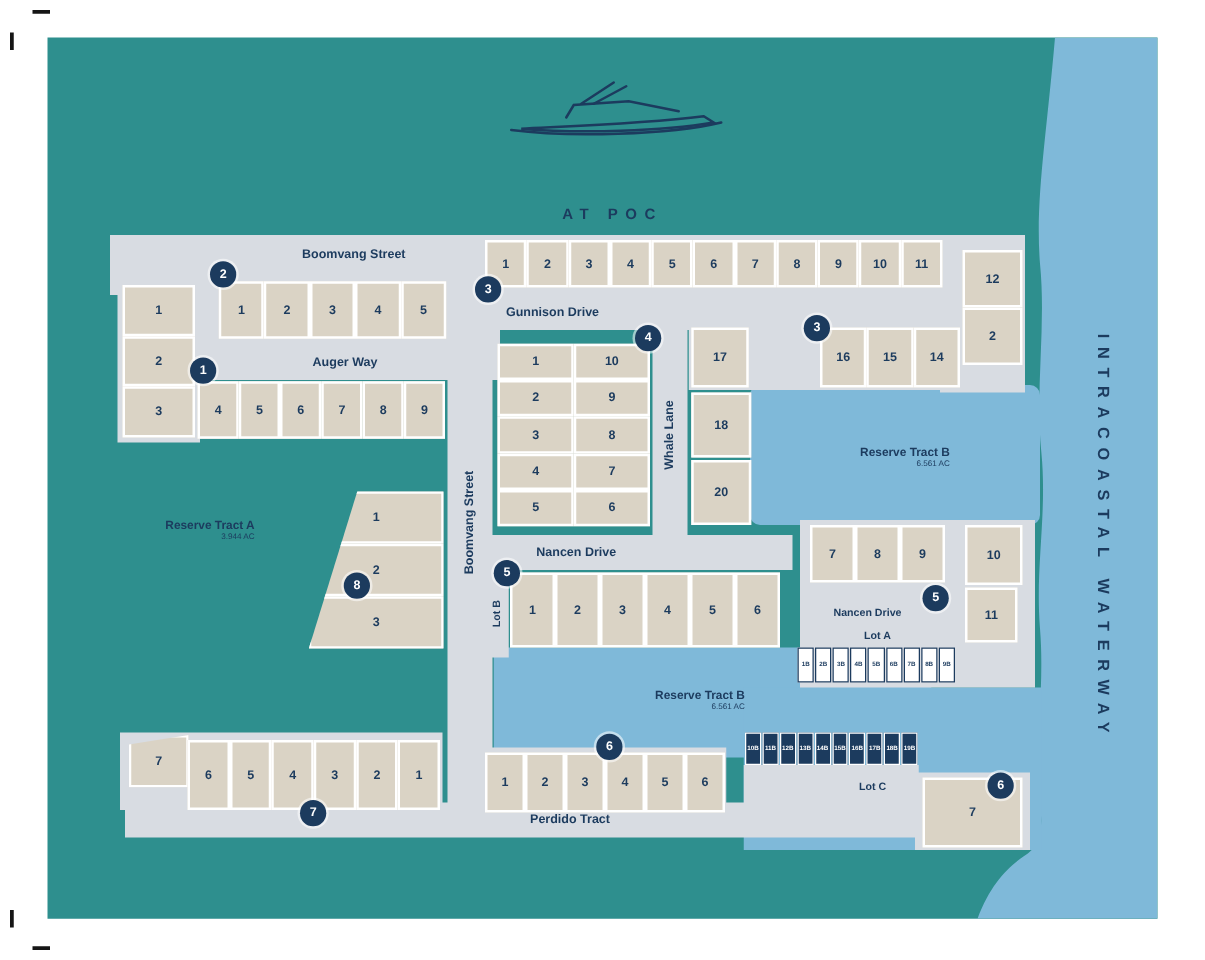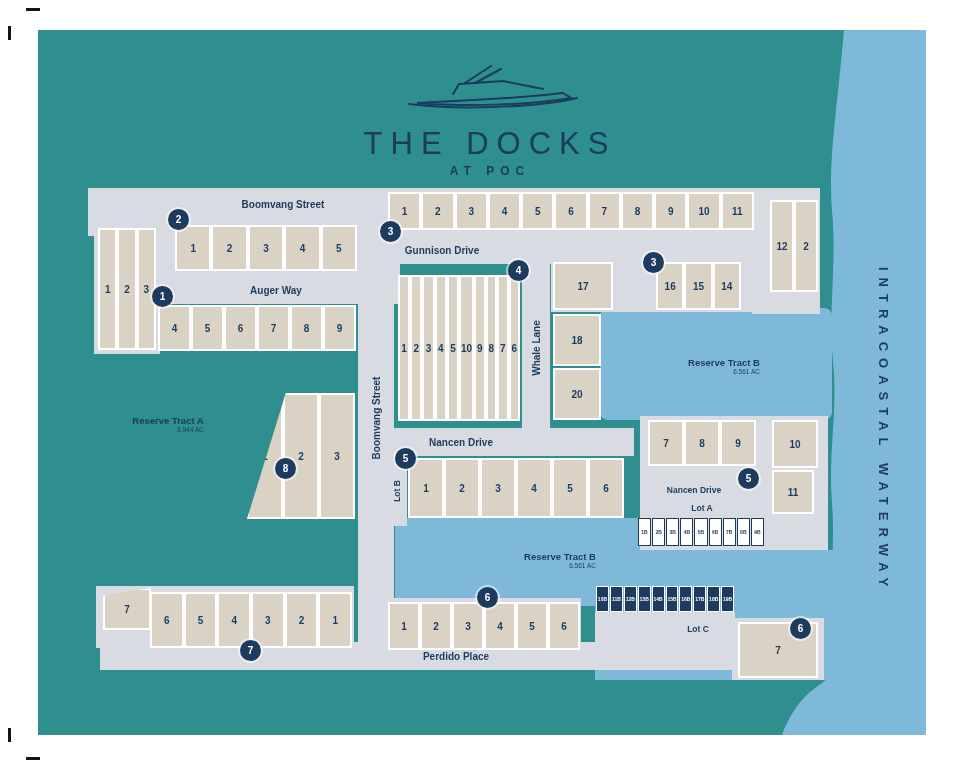--- a/index.html
+++ b/index.html
@@ -6,21 +6,21 @@
     --teal:#2E8F8E; --water:#7FB9D9; --street:#D8DCE2; --lot:#DAD3C5;
     --navy:#1C3B5E; --logo_gray:#909396; --logo_blue:#1C75BC;
   }
   *{box-sizing:border-box;margin:0;padding:0}
   body{font-family:"Liberation Sans",sans-serif;background:#e8e8e8}
   .page{position:relative;width:964px;height:768px;background:#fff;overflow:hidden}
   .map{position:absolute;left:38px;top:30px;width:888px;height:705px;background:var(--teal);overflow:hidden}
   .water-svg{position:absolute;left:0;top:0}
   .street{position:absolute;background:var(--street)}
   .lot-group{position:absolute;display:flex}
-  .lot-group.col{}
+  .lot-group.col{flex-direction:column}
   .lot{flex:1;background:var(--lot);border:2px solid #fff;color:var(--navy);
        font-weight:700;font-size:10px;display:flex;align-items:center;justify-content:center}
   .lot.single{position:absolute;flex:none}
   .slip-group{position:absolute;display:flex;gap:1px}
   .slip{flex:1;background:#fff;border:1px solid var(--navy);color:var(--navy);font-size:5px;
         font-weight:700;display:flex;align-items:center;justify-content:center;overflow:hidden}
   .slip-group.dark .slip{background:var(--navy);color:#fff;border-color:#fff}
   .badge{position:absolute;width:21px;height:21px;border-radius:50%;background:var(--navy);
          color:#fff;font-size:10px;font-weight:700;display:flex;align-items:center;
          justify-content:center;box-shadow:0 0 0 2px rgba(255,255,255,.55);z-index:6}
@@ -87,21 +87,20 @@
 
     <svg class="boat" width="190" height="58" viewBox="0 0 190 58">
       <g fill="none" stroke="var(--navy)" stroke-width="2" stroke-linecap="round">
         <path d="M14,46 C60,52 140,50 182,40"></path>
         <path d="M22,45 C70,49 135,47 176,40 L168,35 C120,41 60,43 22,45 Z"></path>
         <path d="M58,36 L64,26 L108,23 L148,31"></path>
         <path d="M70,25 L96,8"></path>
         <path d="M80,25 L106,11"></path>
       </g>
     </svg>
-    <div class="title">THE DOCKS</div>
     <div class="subtitle">AT POC</div>
 
     <div class="lot-group zlots" style="left:137px;top:195px;width:182px;height:46px">
         <div class="lot">1</div>
         <div class="lot">2</div>
         <div class="lot">3</div>
         <div class="lot">4</div>
         <div class="lot">5</div>
       </div>
     <div class="lot-group col zlots" style="left:60px;top:198px;width:58px;height:122px">
@@ -128,22 +127,22 @@
         <div class="lot">7</div>
         <div class="lot">8</div>
         <div class="lot">9</div>
         <div class="lot">10</div>
         <div class="lot">11</div>
       </div>
     <div class="lot-group col zlots" style="left:732px;top:170px;width:48px;height:92px">
         <div class="lot">12</div>
         <div class="lot">2</div>
       </div>
-    <div class="lot single zlots" style="left:515px;top:232px;width:60px;height:48px">17</div>
-    <div class="lot-group zlots" style="left:618px;top:232px;width:85px;height:48px">
+    <div class="lot single zlots" style="left:515px;top:232px;width:46px;height:48px">17</div>
+    <div class="lot-group zlots" style="left:618px;top:232px;width:112px;height:48px">
         <div class="lot">16</div>
         <div class="lot">15</div>
         <div class="lot">14</div>
       </div>
     <div class="lot single zlots" style="left:515px;top:284px;width:48px;height:52px">18</div>
     <div class="lot single zlots" style="left:515px;top:338px;width:48px;height:52px">20</div>
 
     <div class="lot-group col zlots" style="left:360px;top:245px;width:61px;height:146px">
         <div class="lot">1</div>
         <div class="lot">2</div>
@@ -226,21 +225,21 @@
 
     <div class="lbl" style="left:245px;top:174px">Boomvang Street</div>
     <div class="lbl" style="left:404px;top:220px">Gunnison Drive</div>
     <div class="lbl" style="left:238px;top:260px">Auger Way</div>
     <div class="lbl vert" style="left:498px;top:318px">Whale Lane</div>
     <div class="lbl vert" style="left:338px;top:388px">Boomvang Street</div>
     <div class="lbl" style="left:423px;top:412px">Nancen Drive</div>
     <div class="lbl small" style="left:656px;top:460px">Nancen Drive</div>
     <div class="lbl small" style="left:664px;top:478px">Lot A</div>
     <div class="lbl vert small" style="left:359px;top:461px">Lot B</div>
-    <div class="lbl" style="left:418px;top:626px">Perdido Place</div>
+    <div class="lbl" style="left:418px;top:626px">Perdido Tract</div>
     <div class="lbl small" style="left:660px;top:599px">Lot C</div>
 
     <div class="reserve" style="left:130px;top:394px">
       <div class="nm">Reserve Tract A</div>
       <div class="ac">3.944 AC</div>
     </div>
     <div class="reserve" style="left:686px;top:336px">
       <div class="nm">Reserve Tract B</div>
       <div class="ac">6.561 AC</div>
     </div>

